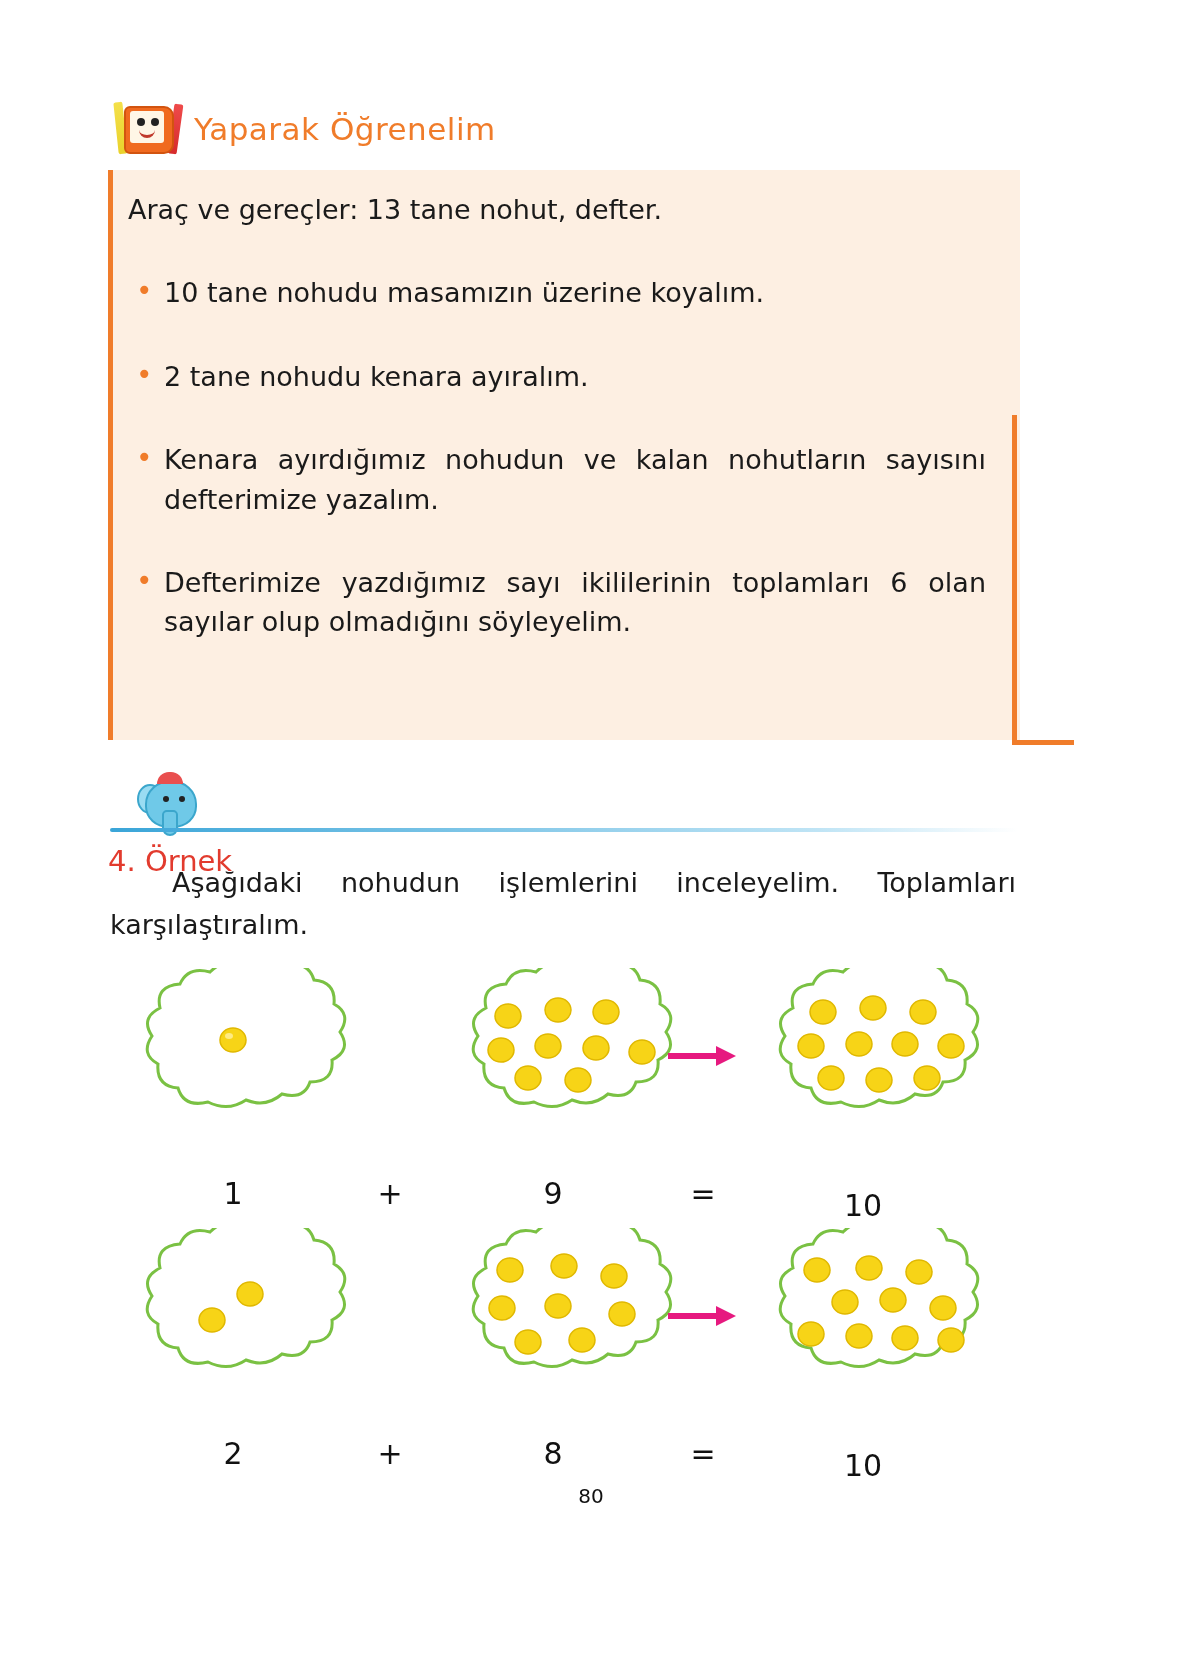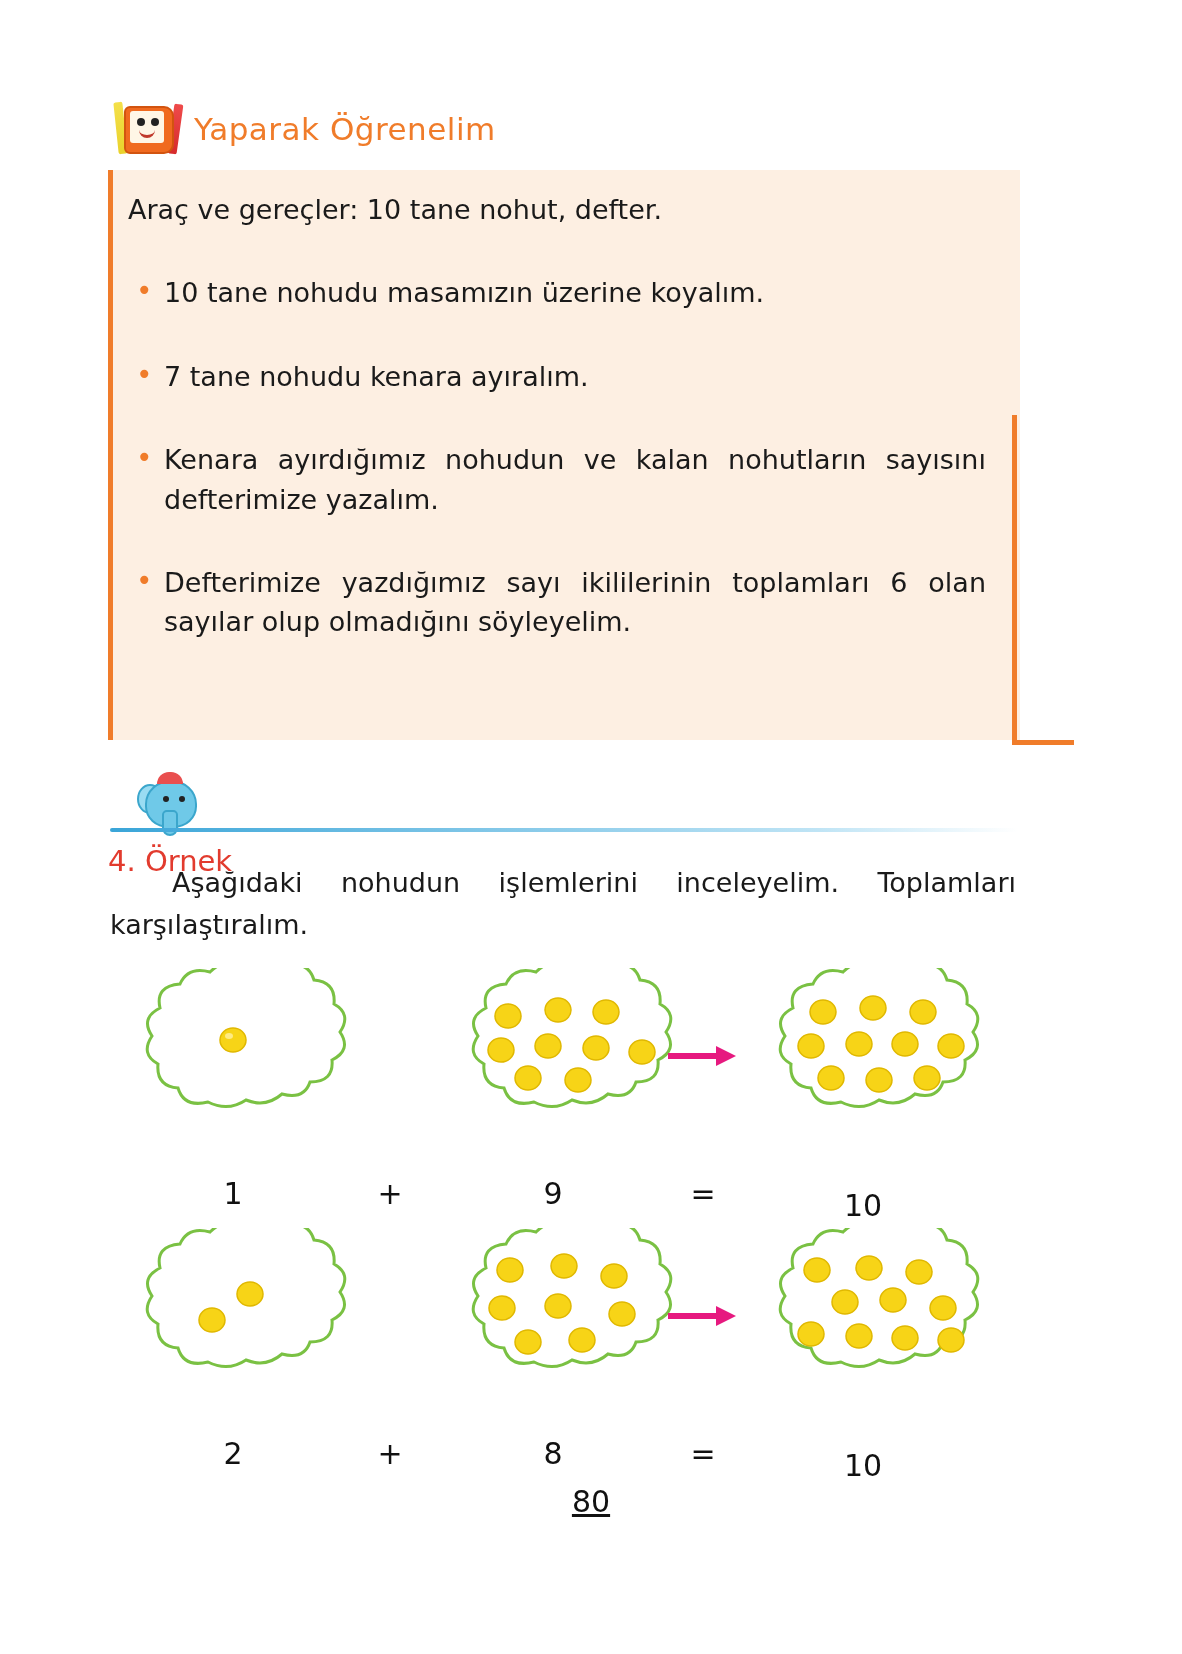--- a/index.html
+++ b/index.html
@@ -316,23 +316,22 @@
     border-top: 10px solid transparent;
     border-bottom: 10px solid transparent;
   }
 
   .page-number {
     position: absolute;
     left: 0;
     right: 0;
     top: 1484px;
     text-align: center;
-    font-size: 30px;
+    font-size: 20px;
     color: #111;
-    text-decoration: underline;
   }
 </style>
 </head>
 <body>
 
 <div class="page">
 
   <div class="activity-header">
     <div class="mascot-book">
       <div class="pencil-y"></div>
@@ -346,25 +345,25 @@
     <div class="activity-title">Yaparak Öğrenelim</div>
   </div>
 
   <div class="activity-box"></div>
   <div class="corner-line-v"></div>
   <div class="corner-line-h"></div>
 
   <div class="activity-inner">
     <p class="tools-line">
       <span class="tools-label">Araç ve gereçler:</span>
-      <span>10 tane nohut, defter.</span>
+      <span>13 tane nohut, defter.</span>
     </p>
     <ul class="activity-list">
       <li>10 tane nohudu masamızın üzerine koyalım.</li>
-      <li>7 tane nohudu kenara ayıralım.</li>
+      <li>2 tane nohudu kenara ayıralım.</li>
       <li>Kenara ayırdığımız nohudun ve kalan nohutların sayısını defterimize yazalım.</li>
       <li>Defterimize yazdığımız sayı ikililerinin toplamları 6 olan sayılar olup olmadığını söyleyelim.</li>
     </ul>
   </div>
 
   <div class="example-header">
     <div class="mascot-elephant">
       <div class="ear"></div>
       <div class="body"></div>
       <div class="hat"></div>

